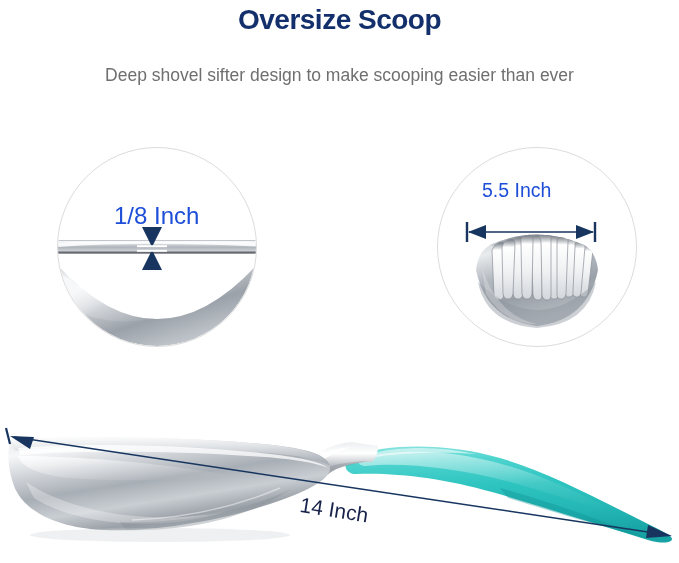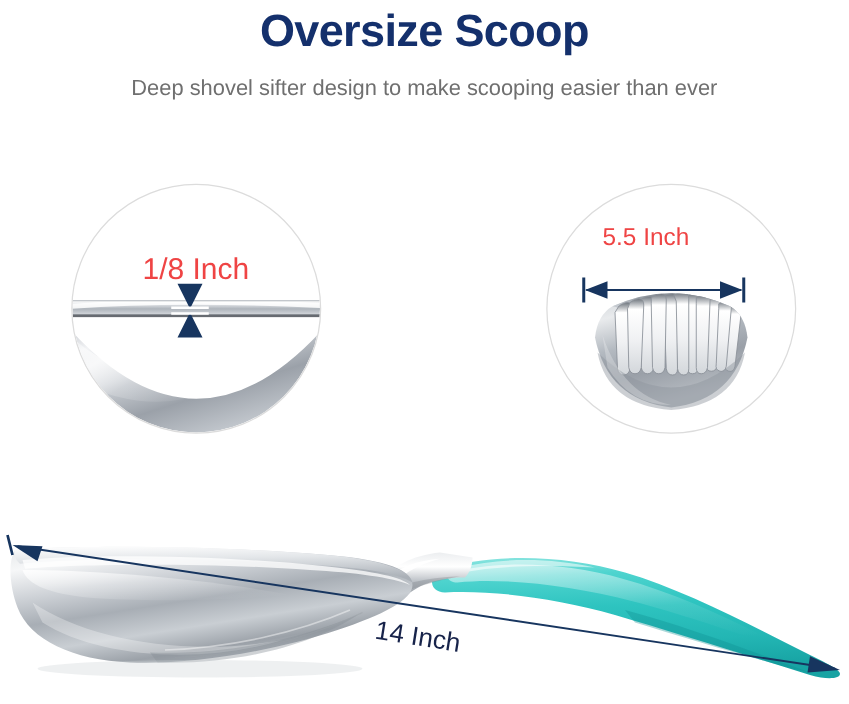--- a/index.html
+++ b/index.html
@@ -25,29 +25,29 @@
   .header {
     position: absolute;
     left: 0;
     top: 0;
     width: 679px;
     text-align: center;
   }
   .title {
     margin: 0;
     padding-top: 4px;
-    font-size: 36px;
+    font-size: 28px;
     font-weight: bold;
     letter-spacing: -0.5px;
     color: #14306c;
     line-height: 1.15;
     font-family: "Liberation Sans", sans-serif;
   }
   .subtitle {
-    margin: 1px;
+    margin: 15px;
     padding-top: 14px;
     font-size: 17.5px;
     font-weight: normal;
     color: #6f6f6f;
     letter-spacing: 0px;
     font-family: "Liberation Sans", sans-serif;
   }
 
   
   .callout {
@@ -69,21 +69,21 @@
     width: 198px;
     height: 198px;
   }
   .callout-svg {
     position: absolute;
     left: 0;
     top: 0;
   }
   .dim-label {
     position: absolute;
-    color: #ef4444;
+    color: #1d4ed8;
     font-size: 19px;
     font-family: "Liberation Sans", sans-serif;
     white-space: nowrap;
   }
   #label-thickness {
     left: 56px;
     top: 54px;
     font-size: 24px;
   }
   #label-width {

